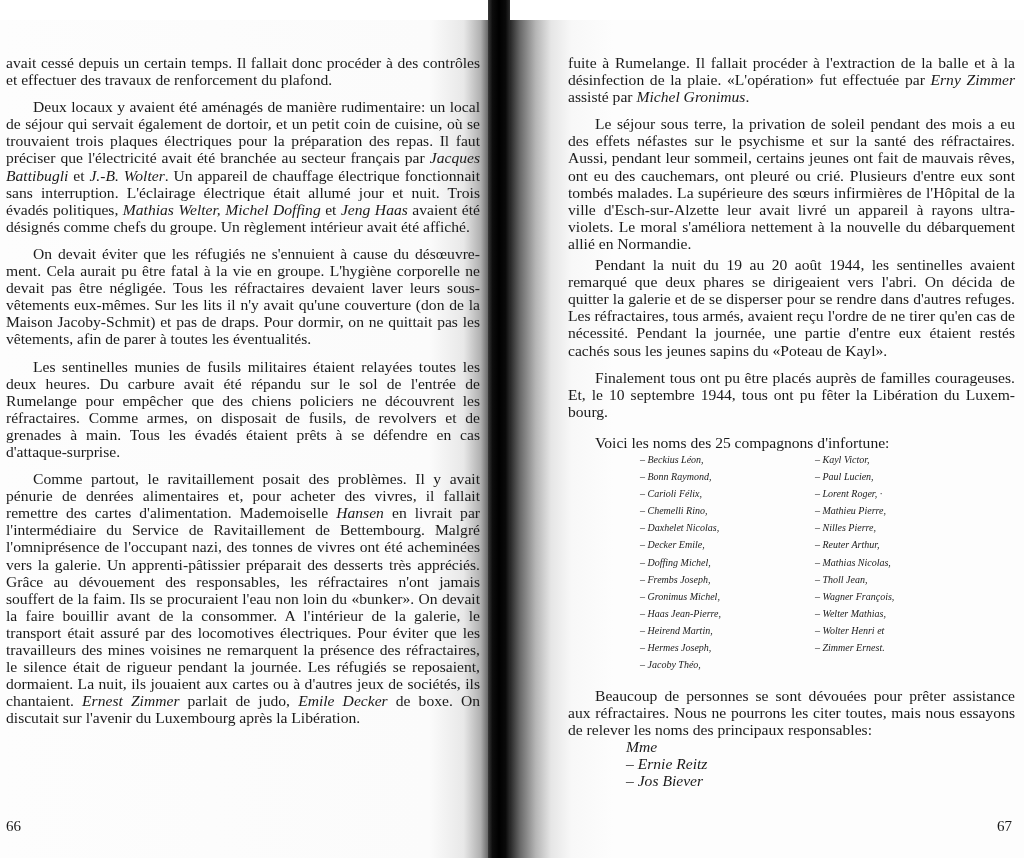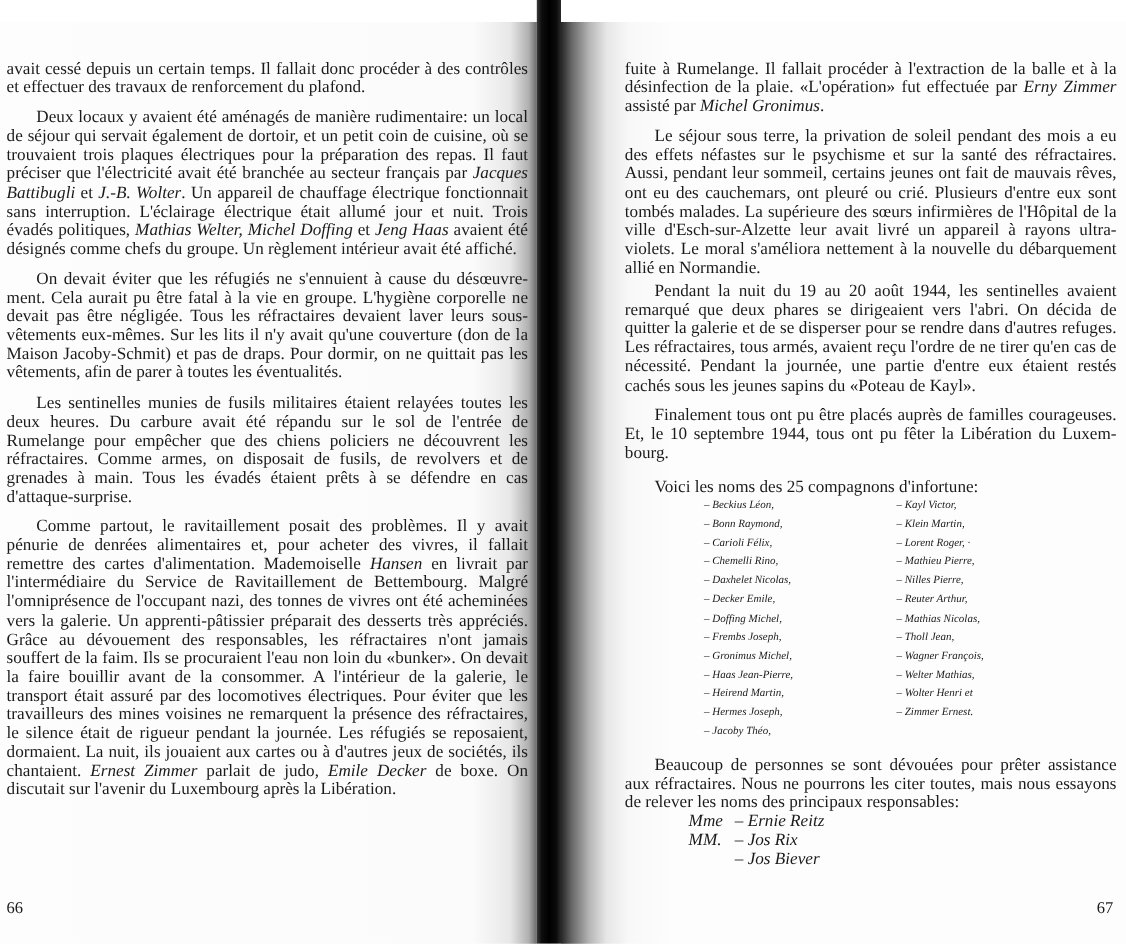--- a/index.html
+++ b/index.html
@@ -23,21 +23,21 @@
   p.noindent { text-indent:0; }
   p.tight { margin-bottom:4px; }
   i, .it { font-style:italic; }
   .section-head { font-style:italic; margin:4px 0 6px 0; text-indent:0; }
 
   .names { display:flex; margin:0 0 14px 0; padding-left:72px; font-style:italic; font-size:10px; line-height:17.1px; }
   .names .ncol { width:175px; }
   .names .ncol div { white-space:nowrap; }
 
   .resp { font-style:italic; padding-left:58px; line-height:17px; }
-  .resp .row { display:flex; }
+  .resp .row { display:flex;flex-direction:column; }
   .resp .lbl { width:42px; }
 
   .pagenum { position:absolute; font-size:15px; }
   .page-left .pagenum { left:6px; top:798px; }
   .page-right .pagenum { right:12px; top:798px; }
 </style>
 </head>
 <body>
 
 <div class="page page-left">
@@ -75,21 +75,21 @@
         <div>– Doffing Michel,</div>
         <div>– Frembs Joseph,</div>
         <div>– Gronimus Michel,</div>
         <div>– Haas Jean-Pierre,</div>
         <div>– Heirend Martin,</div>
         <div>– Hermes Joseph,</div>
         <div>– Jacoby Théo,</div>
       </div>
       <div class="ncol">
         <div>– Kayl Victor,</div>
-        <div>– Klein Martin,</div>
+        <div>– Paul Lucien,</div>
         <div>– Lorent Roger, ·</div>
         <div>– Mathieu Pierre,</div>
         <div>– Nilles Pierre,</div>
         <div>– Reuter Arthur,</div>
         <div>– Mathias Nicolas,</div>
         <div>– Tholl Jean,</div>
         <div>– Wagner François,</div>
         <div>– Welter Mathias,</div>
         <div>– Wolter Henri et</div>
         <div>– Zimmer Ernest.</div>
@@ -97,23 +97,19 @@
     </div>
 
     <p style="margin-bottom:0">Beaucoup de personnes se sont dévouées pour prêter assistance aux réfractaires. Nous ne pourrons les citer toutes, mais nous essayons de relever les noms des principaux responsables:</p>
 
     <div class="resp">
       <div class="row">
           <span class="lbl">Mme</span>
           <span>– Ernie Reitz</span>
         </div>
       <div class="row">
-          <span class="lbl">MM.</span>
-          <span>– Jos Rix</span>
-        </div>
-      <div class="row">
           <span class="lbl"></span>
           <span>– Jos Biever</span>
         </div>
     </div>
   </div>
   <div class="pagenum">67</div>
 </div>
 
 </body></html>

